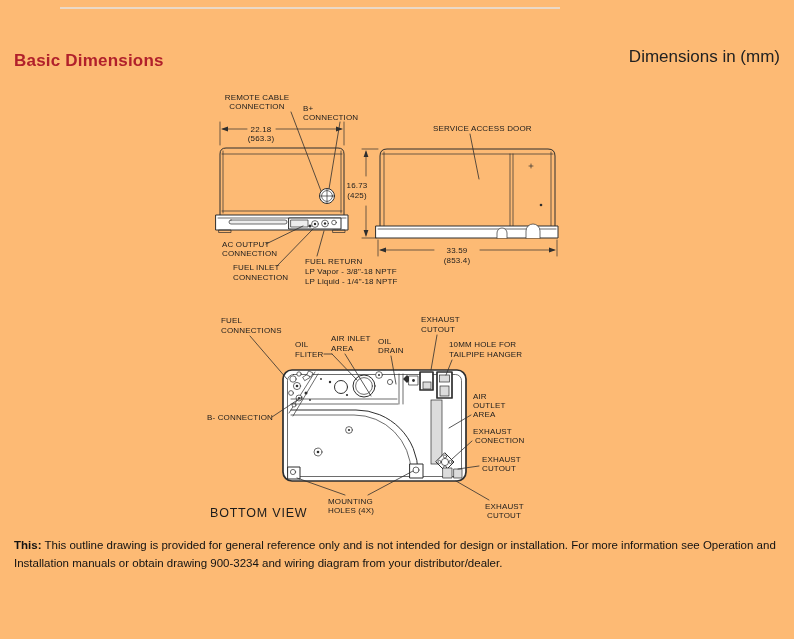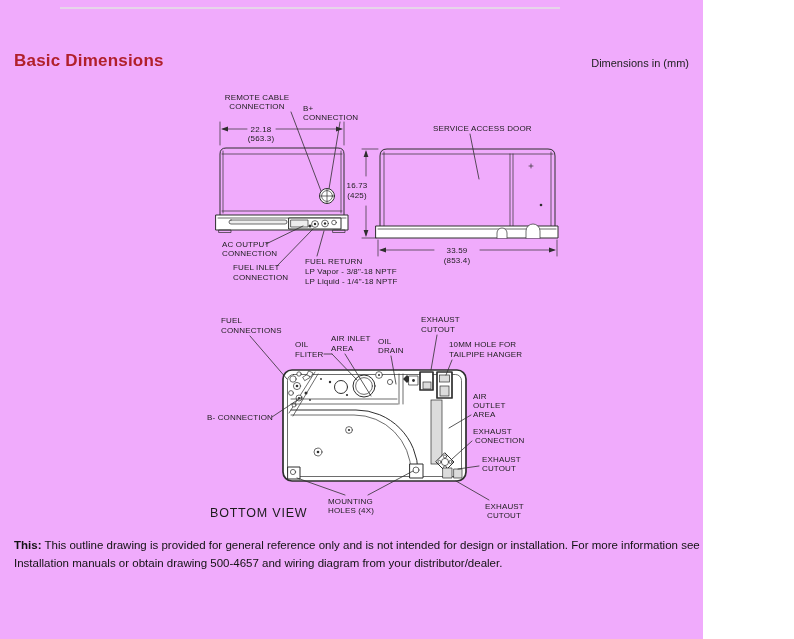--- a/index.html
+++ b/index.html
@@ -1,26 +1,26 @@
 <!DOCTYPE html>
 <html><head>
 <meta charset="utf-8">
 <style>
   html,body { margin:0; padding:0; background:#fff; }
   .page {
-    position:relative; width:703px; height:639px; background:#f0abfc;
+    position:relative; width:794px; height:639px; background:#fdba74;
     font-family:"Liberation Sans", sans-serif; overflow:hidden;
   }
   .title {
     position:absolute; left:14px; top:51px; margin:0;
     font-size:17px; font-weight:bold; color:#b1202b; letter-spacing:.2px;
   }
   .units {
-    position:absolute; right:14px; top:57px;
-    font-size:11px; color:#222;
+    position:absolute; right:14px; top:47px;
+    font-size:17px; color:#222;
   }
   .drawing { position:absolute; left:0; top:0; }
   .note {
     position:absolute; left:14px; top:537px; width:774px; margin:0;
     font-size:11.5px; line-height:1.55; color:#121212;
   }
   .note strong { font-weight:bold; }
   .note span { margin-left:3px; }
 
   
@@ -234,14 +234,14 @@
 
       <text x="207" y="420">B- CONNECTION</text>
       <text x="328" y="504">MOUNTING</text>
       <text x="328" y="513">HOLES (4X)</text>
       <text x="485" y="509">EXHAUST</text>
       <text x="487" y="518">CUTOUT</text>
       <text x="210" y="517" class="cap">BOTTOM VIEW</text>
     </g>
   </svg>
 
-  <p class="note"><strong>This:</strong><span>This outline drawing is provided for general reference only and is not intended for design or installation. For more information see Operation and Installation manuals or obtain drawing 500-4657 and wiring diagram from your distributor/dealer.</span></p>
+  <p class="note"><strong>This:</strong><span>This outline drawing is provided for general reference only and is not intended for design or installation. For more information see Operation and Installation manuals or obtain drawing 900-3234 and wiring diagram from your distributor/dealer.</span></p>
 </div>
 
 </body></html>

